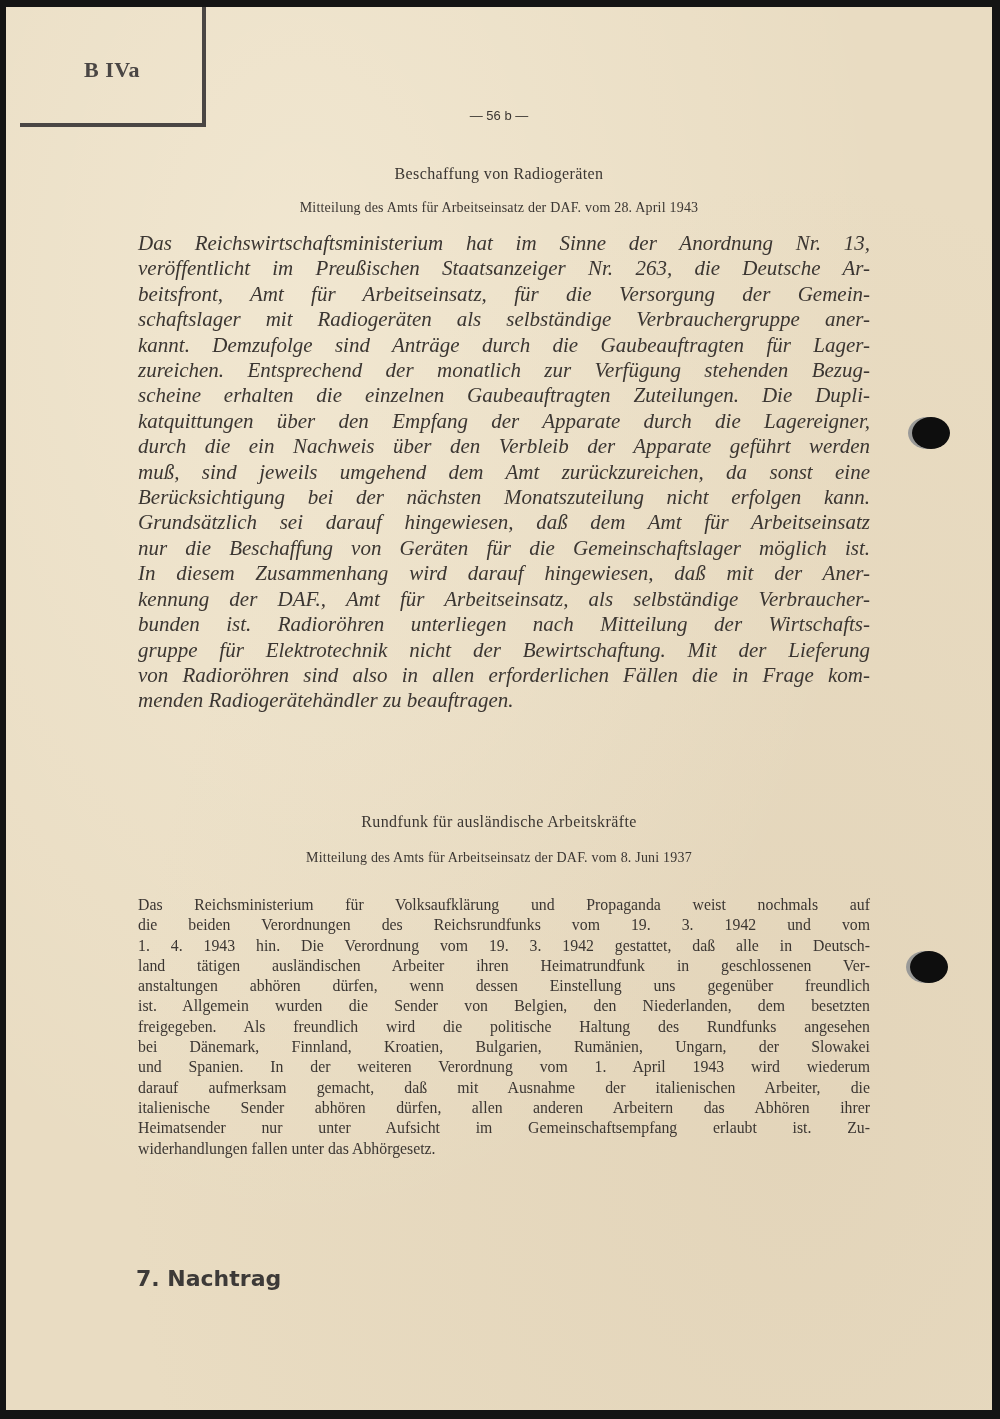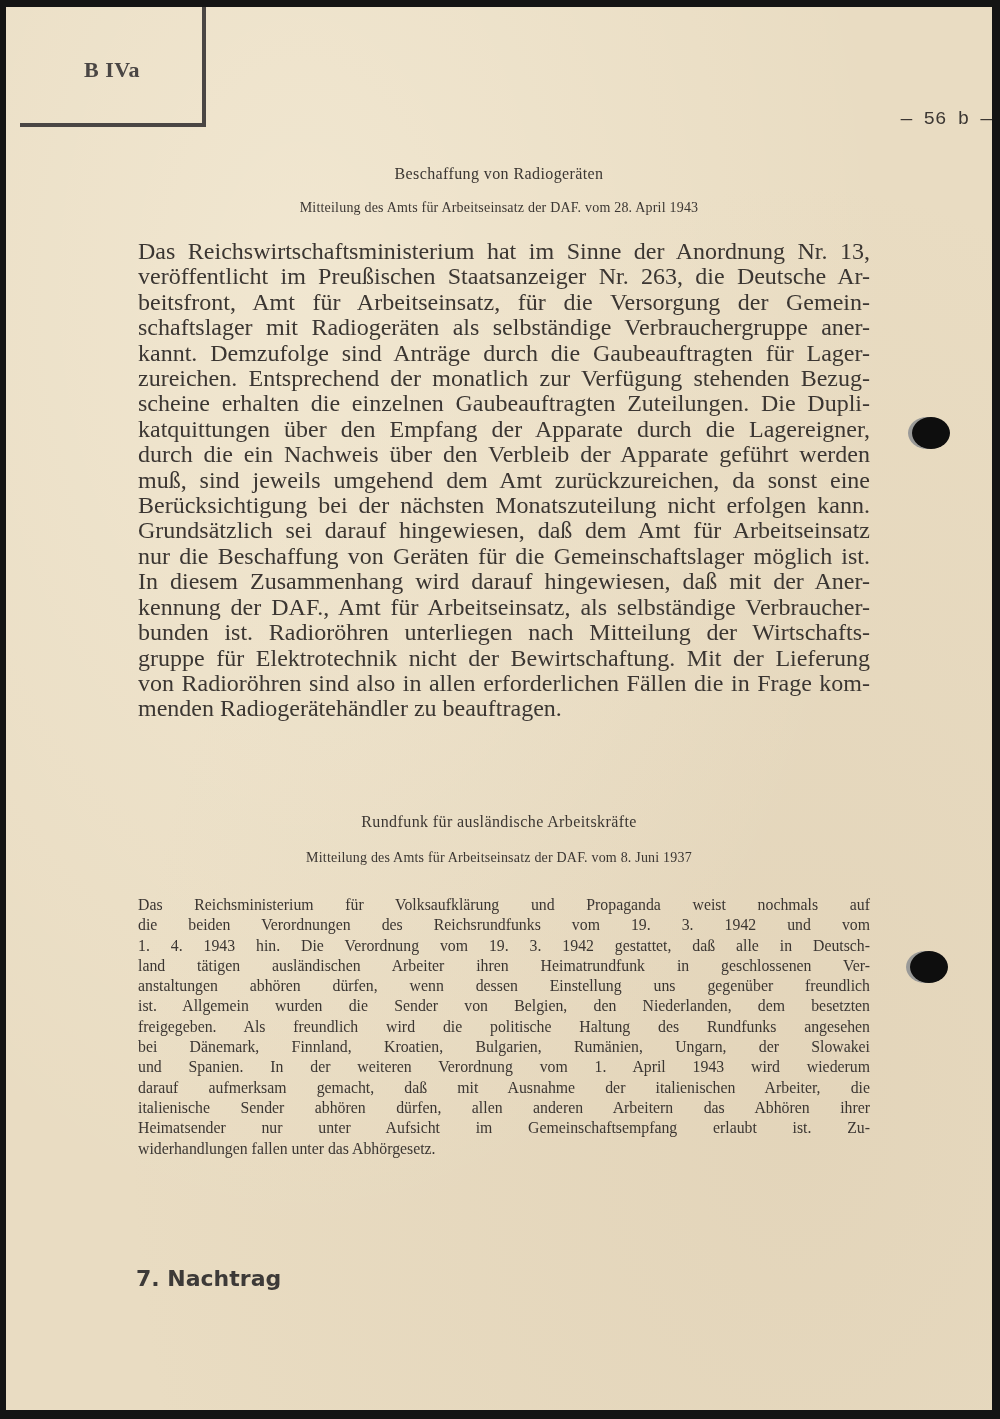--- a/index.html
+++ b/index.html
@@ -20,41 +20,41 @@
   .corner-box {
     position: absolute; left: 14px; top: 0; width: 182px; height: 116px;
     border-right: 4px solid #4a4644; border-bottom: 4px solid #4a4644;
   }
   .section-code {
     position: absolute; left: 78px; top: 50px;
     font-family: "Liberation Serif", serif; font-weight: bold; font-size: 22px;
     color: #4a4644; letter-spacing: 0.5px;
   }
   .page-number {
-    position: absolute; left: 0; right: 0; top: 101px; text-align: right;
-    font-family: Liberation Mono, monospace; font-size: 19px; color: #3b3632;
+    position: absolute; left: 0; right: 0; top: 101px; text-align: center;
+    font-family: Liberation Sans, sans-serif; font-size: 13px; color: #3b3632;
   }
   .title {
     position: absolute; left: 0; width: 986px; text-align: center;
     font-family: "Liberation Serif", serif; color: #3b3632;
   }
   .title.main { font-size: 16px; letter-spacing: 0.4px; }
   .title.sub { font-size: 14px; letter-spacing: 0.2px; }
   .t1 { top: 158px; }
   .t2 { top: 193px; }
   .t3 { top: 806px; }
   .t4 { top: 843px; }
   .body-text {
     position: absolute; left: 132px; width: 732px;
     font-family: "Liberation Serif", serif; color: #3b3632;
     text-align: justify; margin: 0;
   }
   .body-text .ln { display: block; text-align: justify; text-align-last: justify; white-space: nowrap; }
   .body-text .ln.last { text-align-last: left; }
-  .p1 { top: 232px; font-size: 24px; line-height: 25.4px; }
+  .p1 { top: 224px; font-size: 21px; line-height: 25.4px; font-style: italic; }
   .p2 { top: 888px; font-size: 15.8px; line-height: 20.3px; }
   .supplement {
     position: absolute; left: 130px; top: 1259px;
     font-family: "DejaVu Sans", sans-serif; font-weight: bold; font-size: 22px; color: #3d3a38;
   }
   .punch-hole {
     position: absolute; width: 38px; height: 32px; border-radius: 50%;
     background: #0e0e0e;
     box-shadow: -4px 0 0 0 #9a9a98;
   }

